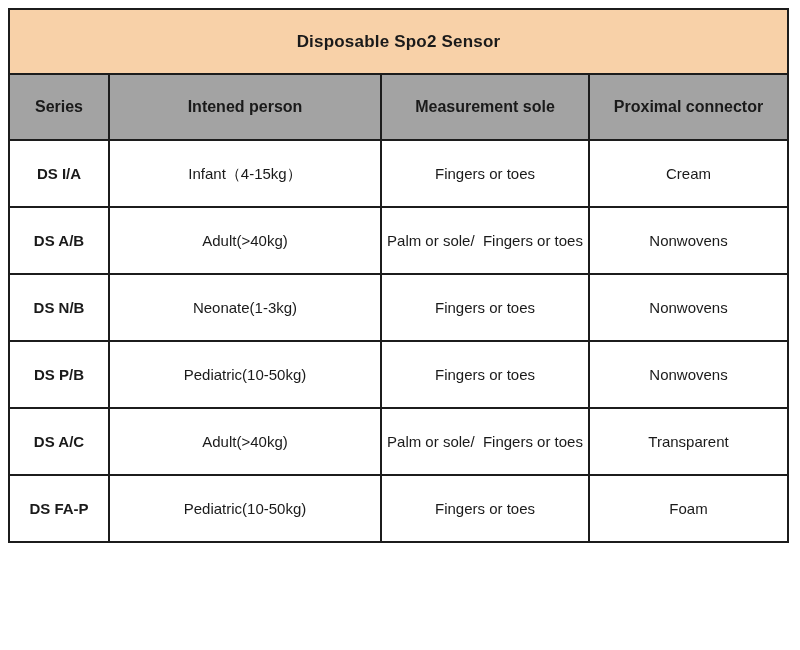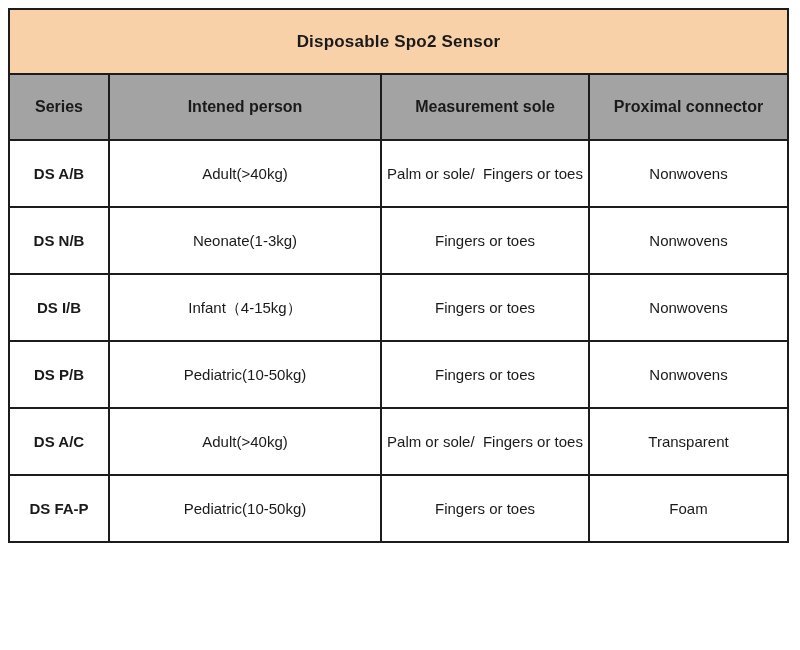--- a/index.html
+++ b/index.html
@@ -76,34 +76,34 @@
       </tr>
       <tr class="header-row" id="header-row">
           <th>Series</th>
           <th>Intened person</th>
           <th>Measurement sole</th>
           <th>Proximal connector</th>
         </tr>
     </thead>
     <tbody id="table-body">
         <tr>
+          <td class="col-0">DS I/A</td>
+          <td class="col-1">Infant（4-15kg）</td>
+          <td class="col-2">Fingers or toes</td>
+          <td class="col-3">Cream</td>
+        </tr>
+        <tr>
           <td class="col-0">DS A/B</td>
           <td class="col-1">Adult(&gt;40kg)</td>
           <td class="col-2">Palm or sole/&nbsp;&nbsp;Fingers or toes</td>
           <td class="col-3">Nonwovens</td>
         </tr>
         <tr>
           <td class="col-0">DS N/B</td>
           <td class="col-1">Neonate(1-3kg)</td>
-          <td class="col-2">Fingers or toes</td>
-          <td class="col-3">Nonwovens</td>
-        </tr>
-        <tr>
-          <td class="col-0">DS I/B</td>
-          <td class="col-1">Infant（4-15kg）</td>
           <td class="col-2">Fingers or toes</td>
           <td class="col-3">Nonwovens</td>
         </tr>
         <tr>
           <td class="col-0">DS P/B</td>
           <td class="col-1">Pediatric(10-50kg)</td>
           <td class="col-2">Fingers or toes</td>
           <td class="col-3">Nonwovens</td>
         </tr>
         <tr>

